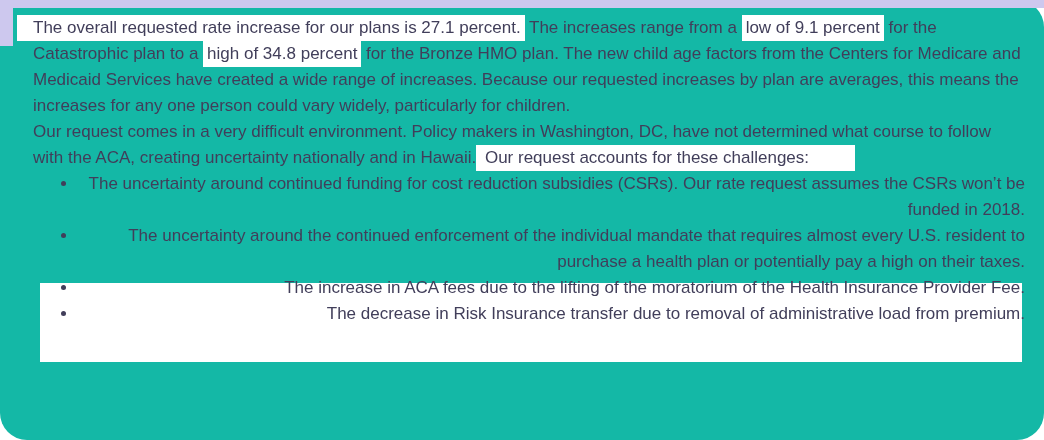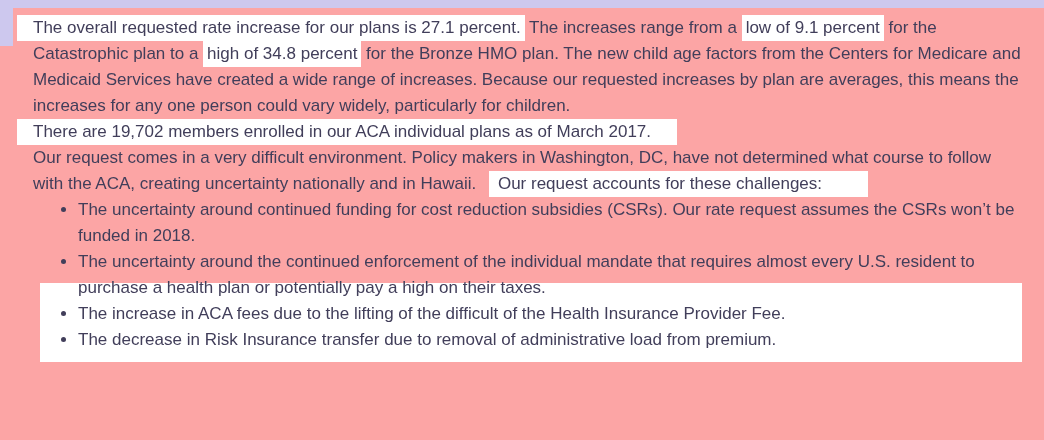--- a/index.html
+++ b/index.html
@@ -9,21 +9,22 @@
   body {
     width: 1044px;
     height: 440px;
     overflow: hidden;
     font-family: "Liberation Sans", sans-serif;
   }
   .page {
     position: relative;
     width: 1044px;
     height: 440px;
-    background: #fca5a5;
+    background: #14b8a6;
+    border-radius: 27px;
   }
   .top-strip {
     position: absolute;
     top: 0; left: 0;
     width: 100%; height: 8px;
     background: #cdc8ee;
     z-index: 0;
   }
   .left-strip {
     position: absolute;
@@ -57,48 +58,48 @@
   .p3 { margin-bottom: 32px; }
   .hl {
     background: #ffffff;
     padding: 3px 4px 4px;
   }
   .hl-lead {
     padding-left: 16px;
     margin-left: -16px;
   }
   .hl-tail-sm { padding-right: 26px; }
-  .hl-tail-lg { padding-right: 46px; margin-left: 13px; }
+  .hl-tail-lg { padding-right: 46px; }
   ul.challenges {
     margin: 0;
     padding: 0 0 0 45px;
     list-style: disc outside;
   }
   ul.challenges li {
     margin: 0;
     padding: 0;
+    text-align: right;
   }
 </style>
 </head>
 <body>
 
 <div class="page">
   <div class="top-strip"></div>
   <div class="left-strip"></div>
   <div class="bullet-highlight"></div>
 
   <div class="content">
 
     <p class="p1"><span class="hl hl-lead">The overall requested rate increase for our plans is 27.1 percent.</span><span> The increases range from a </span><span class="hl">low of 9.1 percent</span><span> for the Catastrophic plan to a </span><span class="hl">high of 34.8 percent</span><span> for the Bronze HMO plan. The new child age factors from the Centers for Medicare and Medicaid Services have created a wide range of increases. Because our requested increases by plan are averages, this means the increases for any one person could vary widely, particularly for children.</span></p>
 
-    <p class="p2"><span class="hl hl-lead hl-tail-sm">There are 19,702 members enrolled in our ACA individual plans as of March 2017.</span></p>
 
     <p class="p3"><span>Our request comes in a very difficult environment. Policy makers in Washington, DC, have not determined what course to follow with the ACA, creating uncertainty nationally and in Hawaii.</span><span class="hl hl-tail-lg"> Our request accounts for these challenges:</span></p>
 
     <ul class="challenges">
       <li>The uncertainty around continued funding for cost reduction subsidies (CSRs). Our rate request assumes the CSRs won’t be funded in 2018.</li>
       <li>The uncertainty around the continued enforcement of the individual mandate that requires almost every U.S. resident to purchase a health plan or potentially pay a high on their taxes.</li>
-      <li>The increase in ACA fees due to the lifting of the difficult of the Health Insurance Provider Fee.</li>
+      <li>The increase in ACA fees due to the lifting of the moratorium of the Health Insurance Provider Fee.</li>
       <li>The decrease in Risk Insurance transfer due to removal of administrative load from premium.</li>
     </ul>
 
   </div>
 </div>
 
 </body></html>

